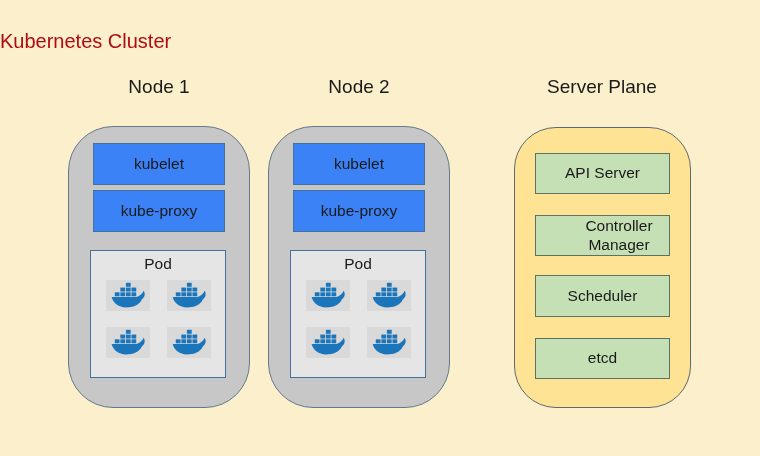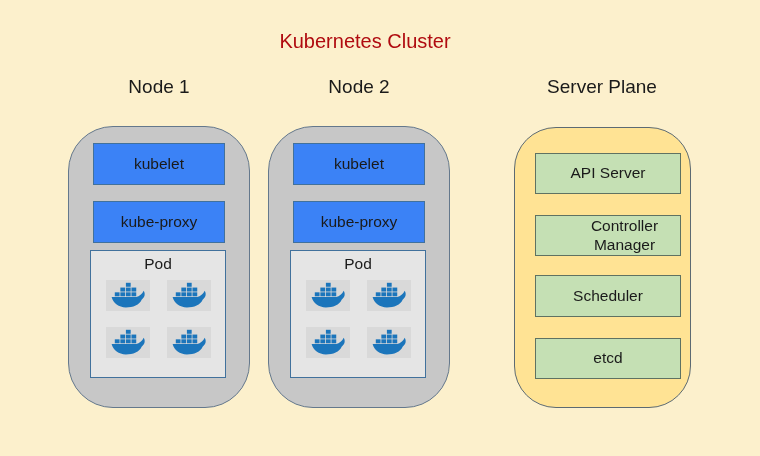--- a/index.html
+++ b/index.html
@@ -9,21 +9,20 @@
   }
   .canvas{
     position:relative;
     width:760px;height:456px;
     background:#FCF0CC;
     overflow:hidden;
   }
   .title{
     position:absolute;
     left:0;top:30px;width:730px;
-    text-align:center;
     font-size:20px;
     color:#B00B10;
   }
   .col-header{
     position:absolute;
     top:76px;
     text-align:center;
     font-size:19px;
     color:#1a1a1a;
   }
@@ -46,21 +45,21 @@
   .orange-box{
     position:absolute;
     left:24px;width:132px;height:42px;
     background:#3b82f6;
     border:1px solid #41719C;
     box-sizing:border-box;
     display:flex;align-items:center;justify-content:center;
     font-size:15.5px;color:#1a1a1a;
   }
   .obox-1{top:16px;}
-  .obox-2{top:74px;}
+  .obox-2{top:63px;}
 
   .pod-box{
     position:absolute;
     left:21px;top:123px;
     width:136px;height:128px;
     background:#e5e5e5;
     border:1px solid #41719C;
     box-sizing:border-box;
   }
   .pod-label{
@@ -86,21 +85,21 @@
     position:absolute;
     left:514px;top:127px;
     width:177px;height:281px;
     background:#FFE394;
     border:1.3px solid #5C6A72;
     border-radius:42px;
     box-sizing:border-box;
   }
   .green-box{
     position:absolute;
-    left:20px;width:146px;height:41px;
+    left:20px;width:135px;height:41px;
     background:#C5E0B4;
     border:1px solid #5F7262;
     box-sizing:border-box;
     display:flex;align-items:center;justify-content:center;
     text-align:center;
     font-size:15.5px;line-height:1.22;color:#1a1a1a;
     padding:0 6px;
   }
   .gbox-1{top:25px;}
   .gbox-2{top:87px;padding-left:39px;}

